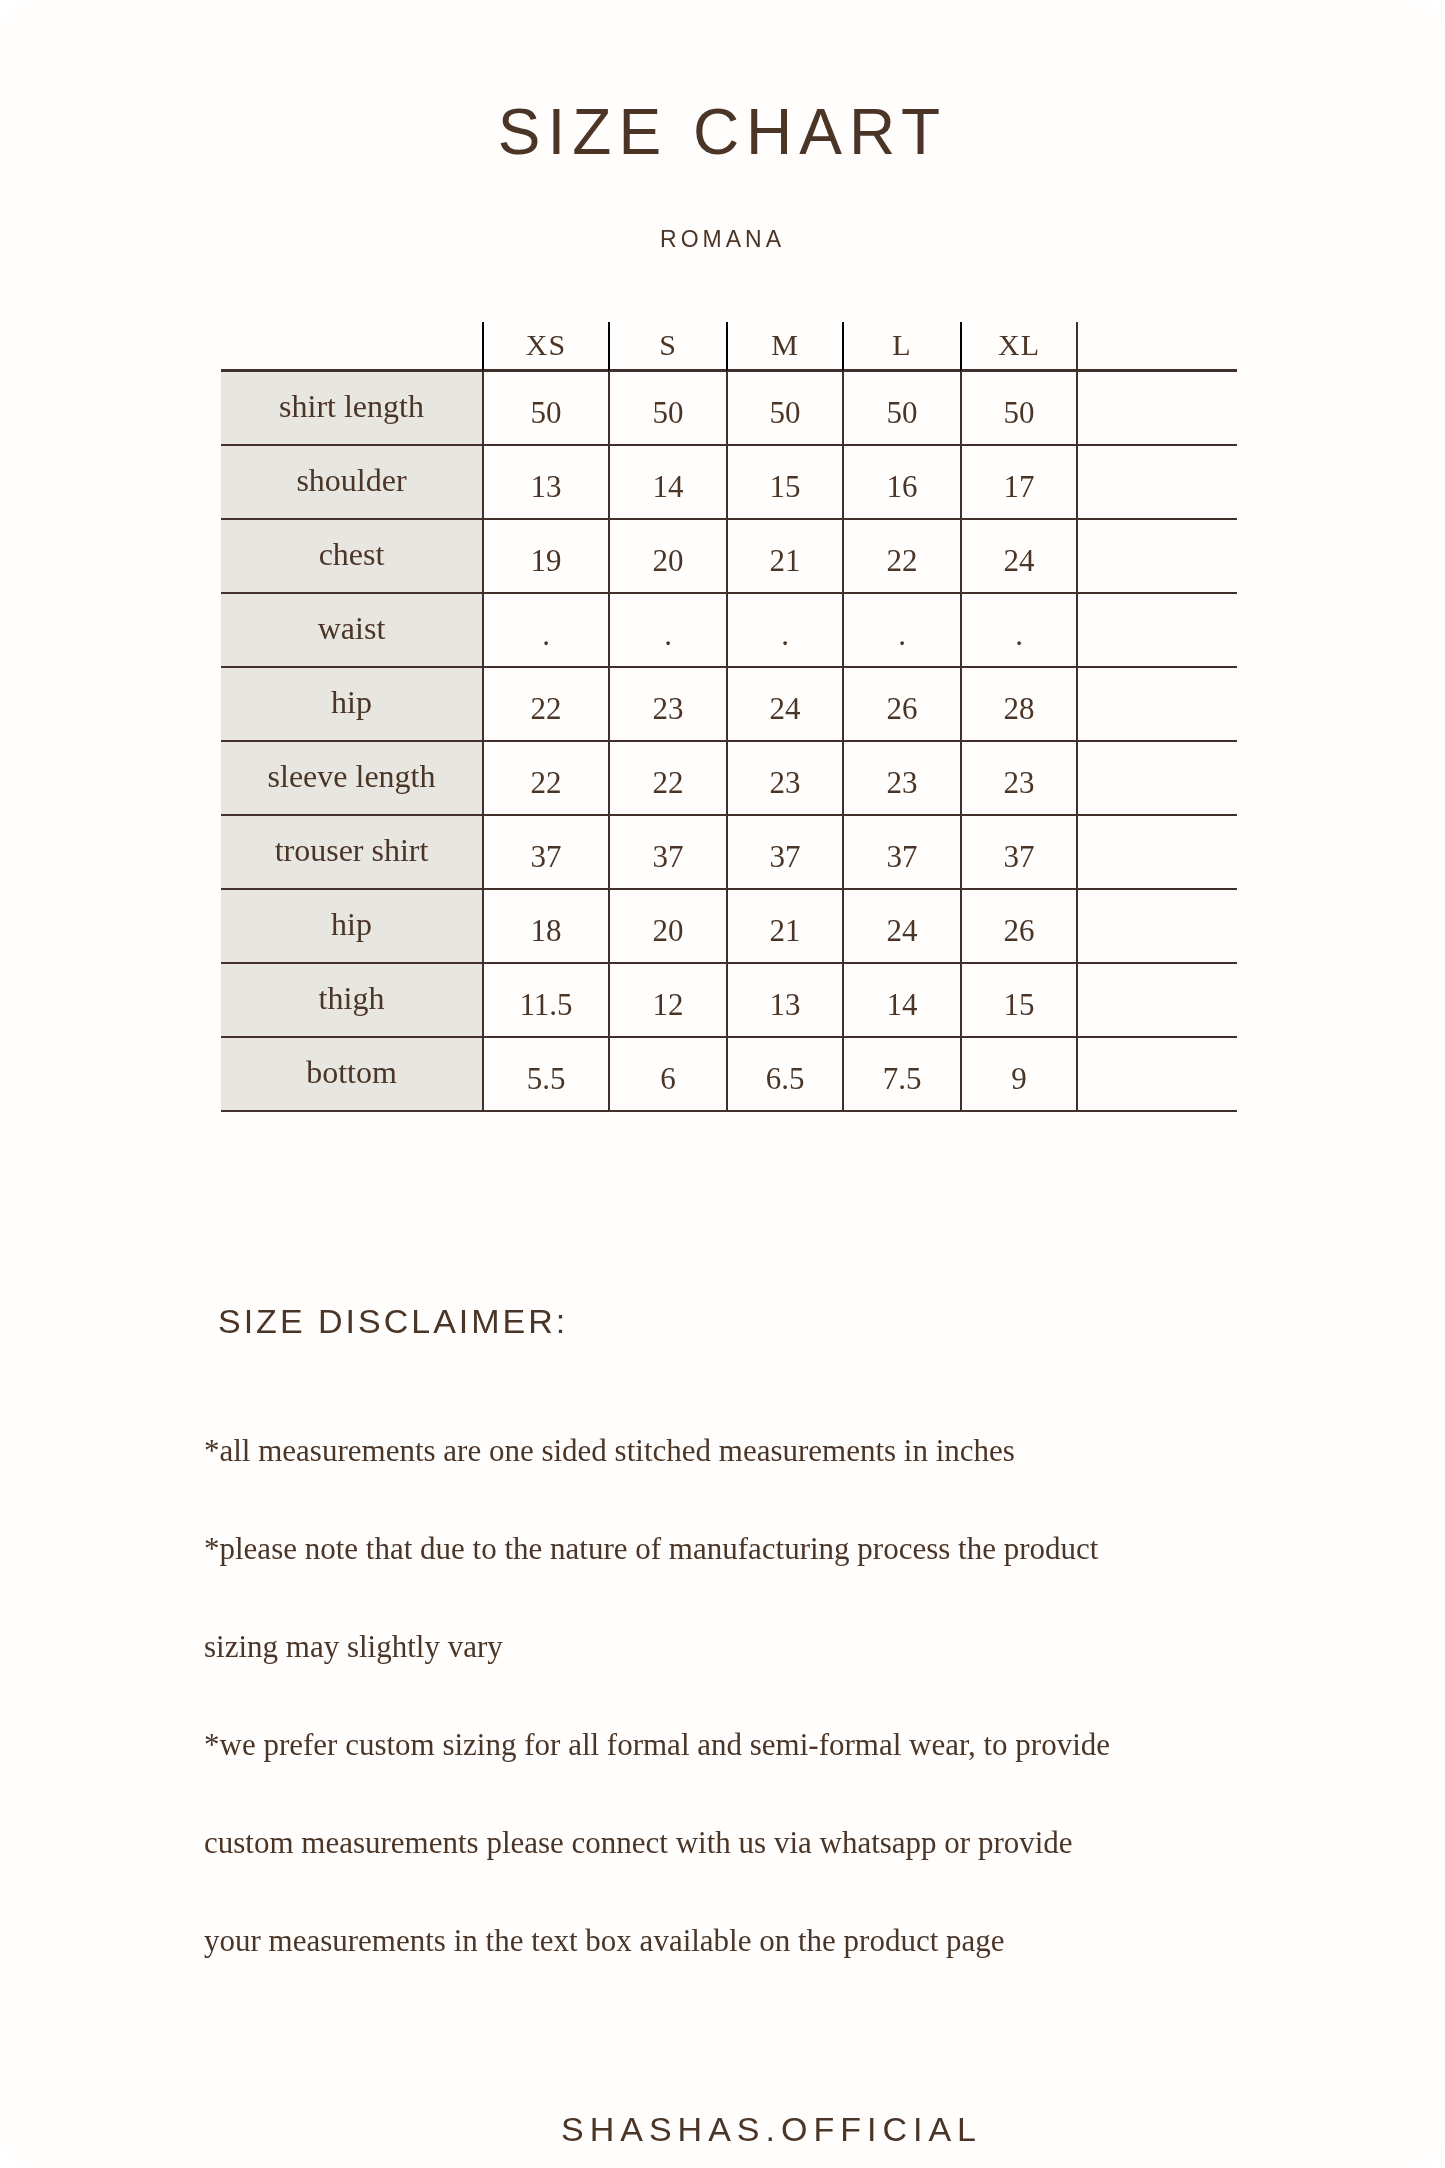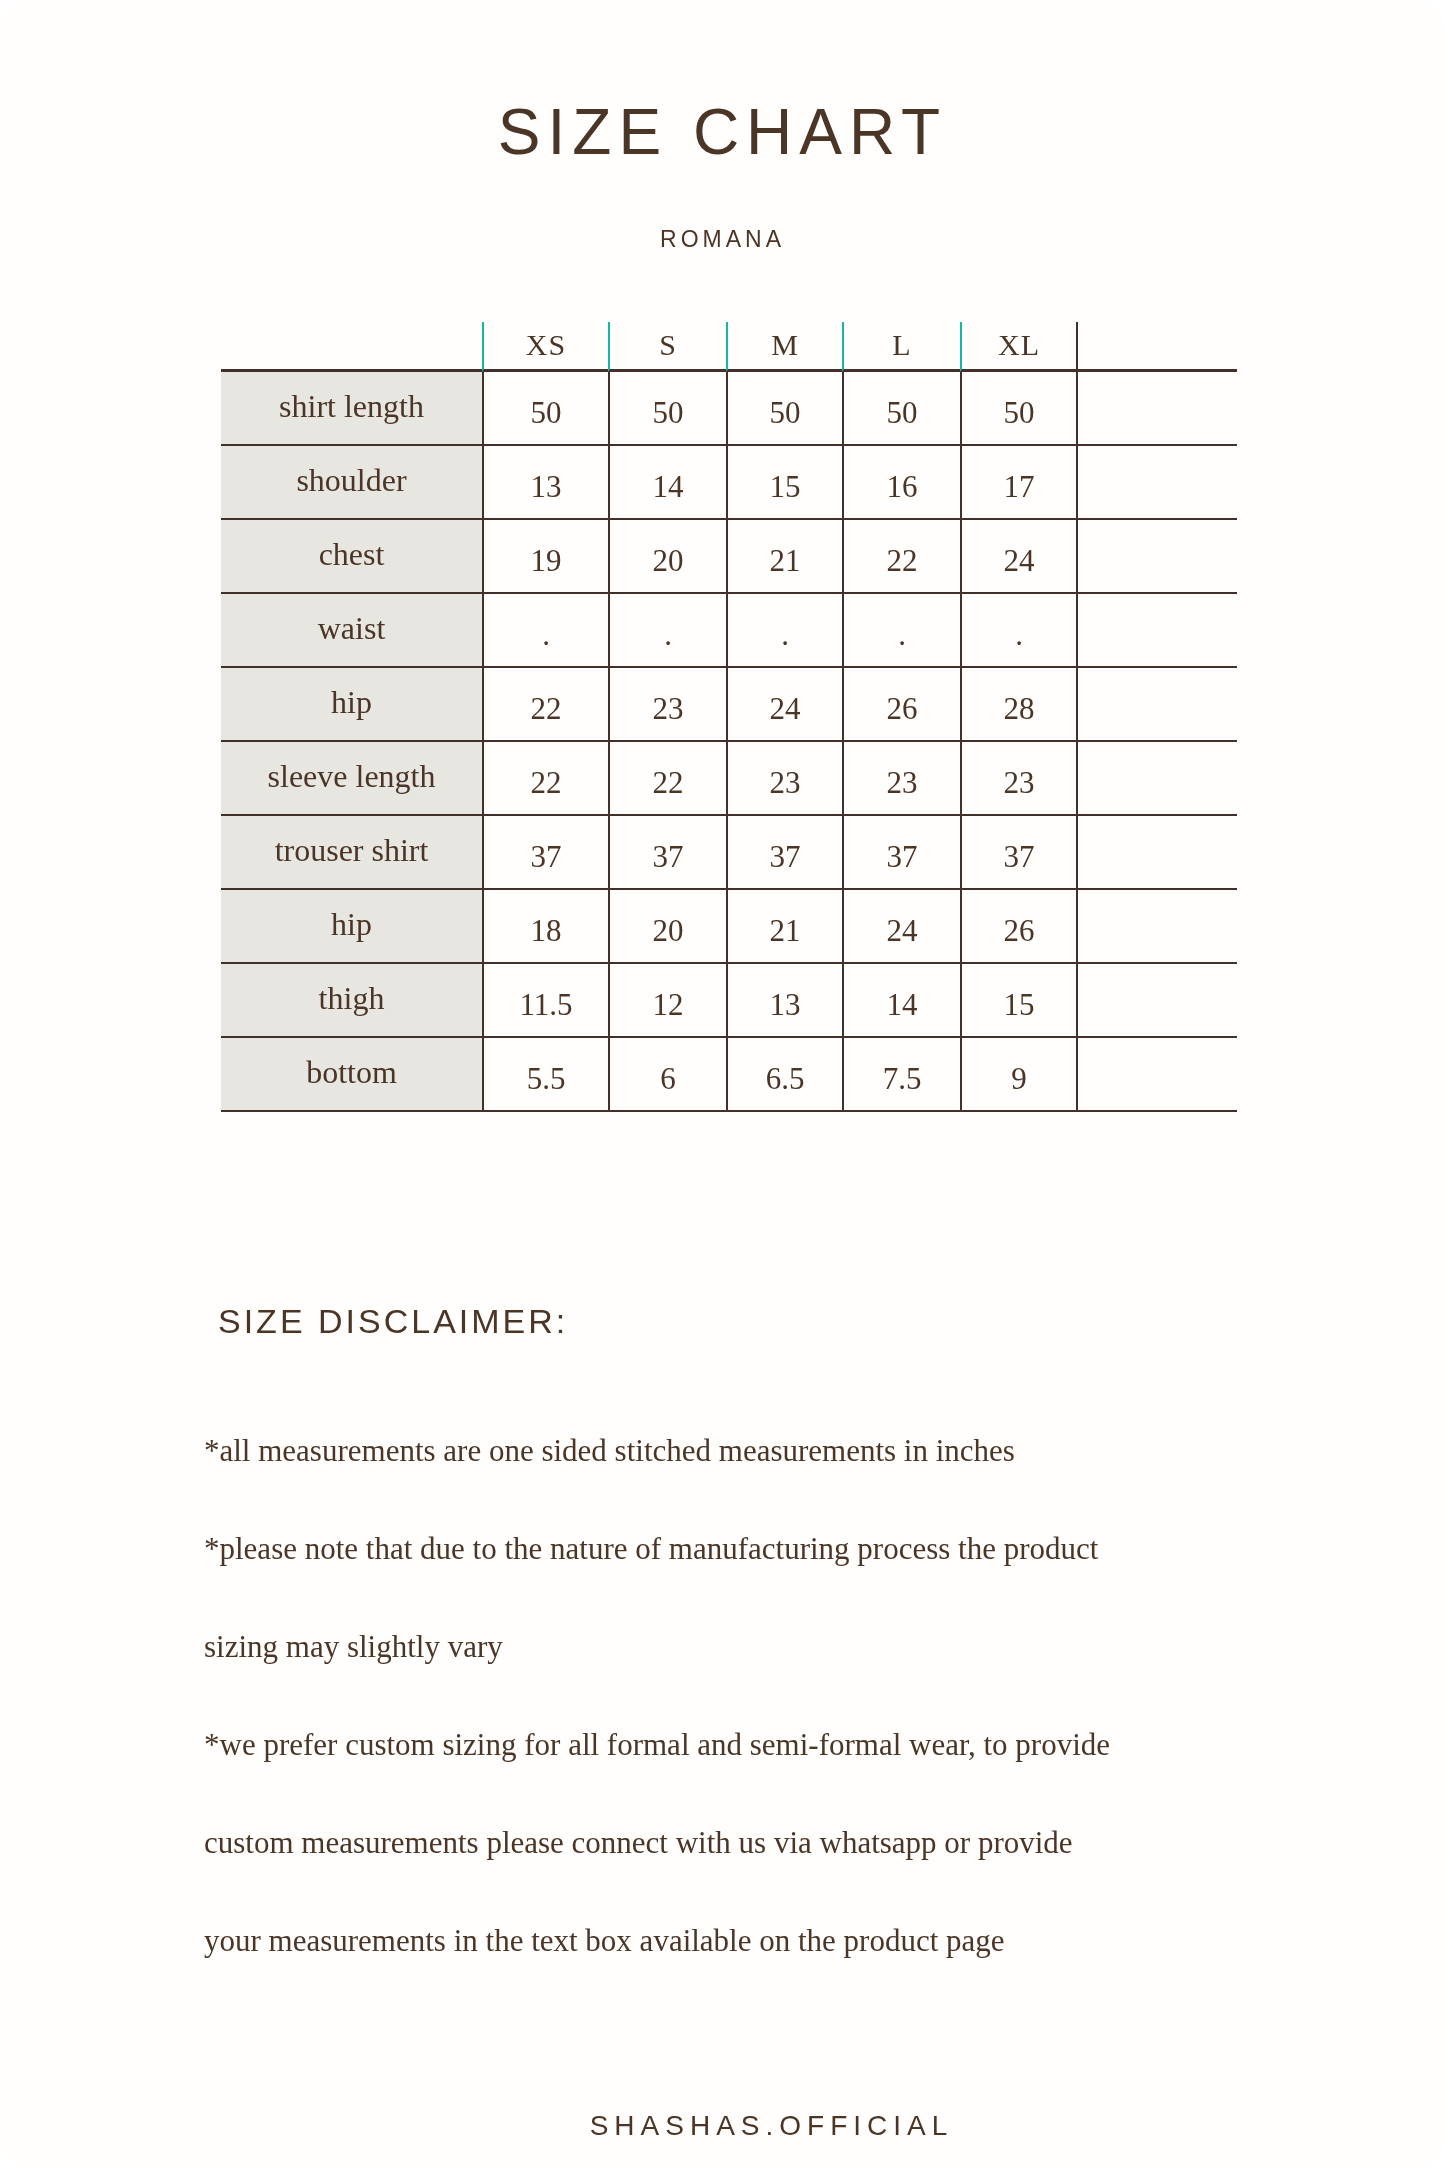--- a/index.html
+++ b/index.html
@@ -23,21 +23,21 @@
     display:grid;
     grid-template-columns:261px 126px 118px 116px 118px 116px 161px;
     grid-template-rows:50px repeat(10, 74px);
   }
   .cell {
     box-sizing:border-box; display:flex; align-items:flex-end; justify-content:center;
     border-bottom:2px solid #42302a; overflow:hidden;
   }
   .cell.corner { border-bottom-width:3px; }
   .cell.head {
-    border-bottom-width:3px; border-left:2px solid #14b8a6;
+    border-bottom-width:3px; border-left:2px solid #000000;
     font-size:30px; letter-spacing:1px; padding-bottom:7px;
   }
   .cell.label {
     background:#e8e6e1; font-size:32px; padding-bottom:19px;
   }
   .cell.val {
     border-left:2px solid #42302a; font-size:31px; padding-bottom:13px;
   }
   .cell.trail { border-left:2px solid #42302a; }
   .disclaimer-heading {
@@ -48,21 +48,21 @@
   .disclaimer-body {
     position:absolute; left:204px; top:1378px; width:1120px;
     font-size:31px; line-height:50px; color:#4a3527;
   }
   .disclaimer-body p { margin:0 0 22px 0; }
   .line { display:block;margin-top:48px; }
   .footer {
     position:absolute; top:2112px; left:0; width:100%; text-align:center;
     box-sizing:border-box; padding-left:98px;
     font-family:"Liberation Sans", sans-serif; font-weight:300;
-    font-size:28px; letter-spacing:6px; color:#4a3527; line-height:1;
+    font-size:34px; letter-spacing:6px; color:#4a3527; line-height:1;
   }
 </style>
 </head>
 <body>
 
 <div class="page">
 
   <div class="title">SIZE CHART</div>
   <div class="subtitle">ROMANA</div>
 

